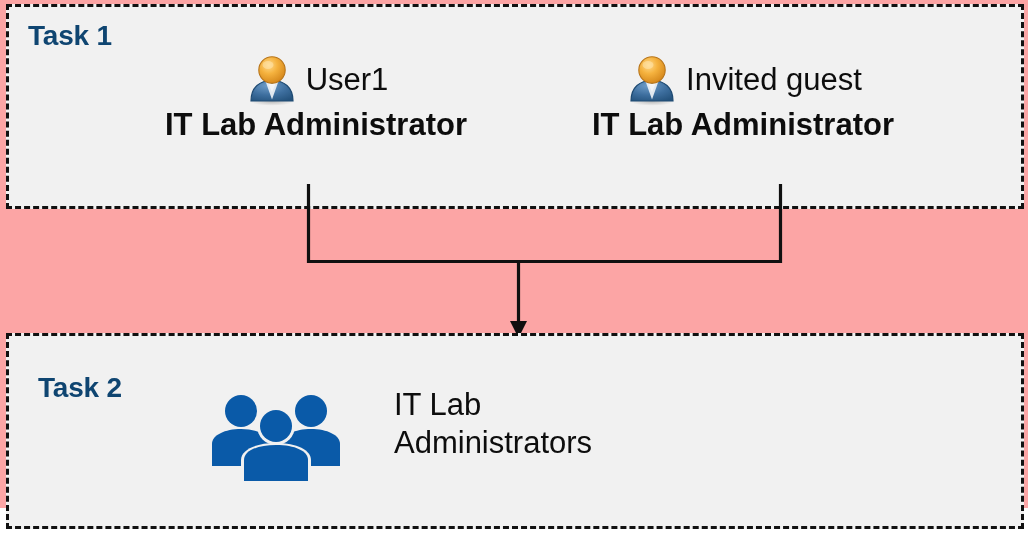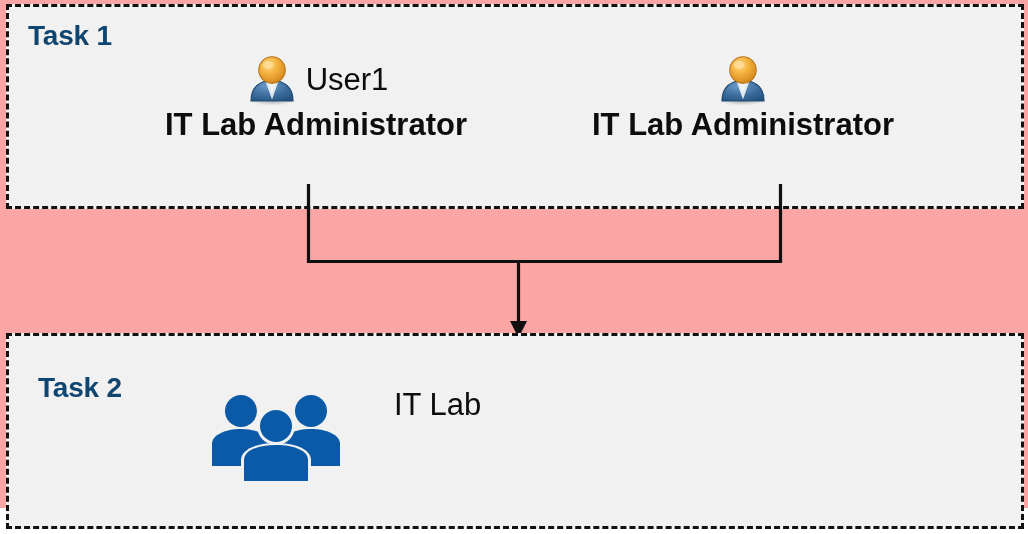--- a/index.html
+++ b/index.html
@@ -180,20 +180,21 @@
             </radialGradient>
           </defs>
           <ellipse cx="28" cy="47.5" rx="22" ry="4.2" fill="url(#shadowGrad2)"></ellipse>
           <path d="M7 47 C7 33 16 26.5 28 26.5 C40 26.5 49 33 49 47 Z" fill="url(#bodyGrad2)" stroke="#1E4A72" stroke-width="1.2"></path>
           <path d="M23.5 27.5 L28 38 L32.5 27.5 L28 30 Z" fill="#FFFFFF" opacity="0.95"></path>
           <path d="M21.5 27.2 L28 45.5 L34.5 27.2 L28 31.5 Z" fill="#F2F4F7" opacity="0.9"></path>
           <circle cx="28" cy="16" r="13.2" fill="url(#headGrad2)" stroke="#B8751A" stroke-width="1.1"></circle>
           <ellipse cx="24" cy="11" rx="5.5" ry="4" fill="#FFE6AE" opacity="0.55"></ellipse>
         </svg>
       </span>
+      <span>Invited guest</span>
     </div>
     <div class="person-line2">IT Lab Administrator</div>
   </div>
 
   <svg id="connector" viewBox="0 0 1028 534" xmlns="http://www.w3.org/2000/svg">
     <g fill="none" stroke="#101010" stroke-width="3.2">
       <path d="M308.5 184 L308.5 261.5 L780.5 261.5 L780.5 184"></path>
       <path d="M518.5 261.5 L518.5 327"></path>
     </g>
     <path d="M518.5 338 L510 321 L527 321 Z" fill="#101010"></path>
@@ -216,15 +217,16 @@
         <circle cx="70" cy="38" r="19" fill="#F1F1F1"></circle>
         <circle cx="70" cy="38" r="16"></circle>
         <path d="M35 96 L35 72 C35 62 49 55 70 55 C91 55 105 62 105 72 L105 96 Z" fill="#F1F1F1"></path>
         <path d="M38 93 L38 72 C38 63 51 57 70 57 C89 57 102 63 102 72 L102 93 Z"></path>
       </g>
     </svg>
   </div>
 
   <div id="group-label">
     <div class="gl-line">IT Lab</div>
+    <div class="gl-line">Administrators</div>
   </div>
 
 </div>
 
 </body></html>

